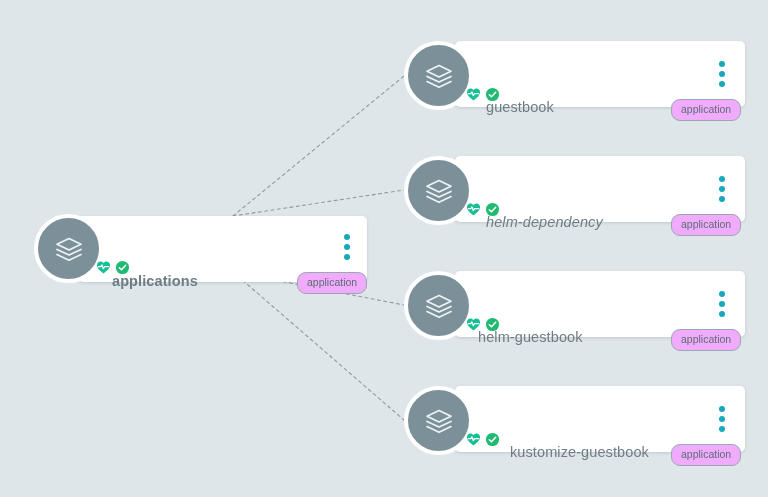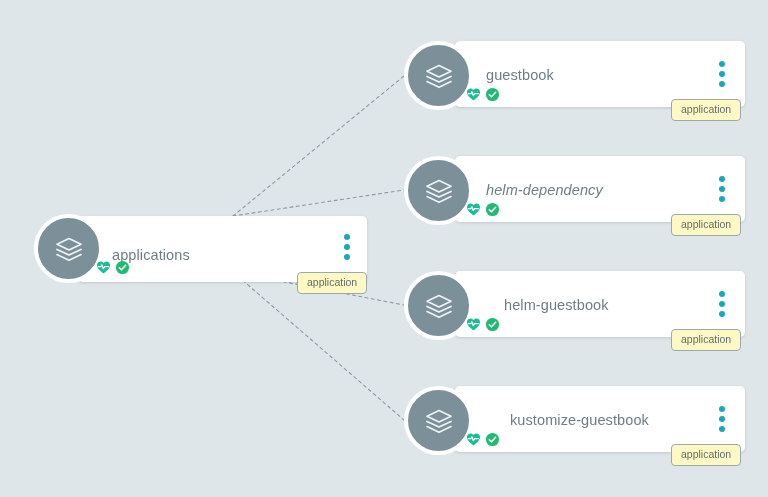--- a/index.html
+++ b/index.html
@@ -32,41 +32,42 @@
     z-index:3;
   }
   .circle svg{display:block;}
   .label{
     position:absolute;
     color:#6e7d84;
     font-size:14.5px;
     letter-spacing:.1px;
     white-space:nowrap;
     z-index:3;
+    margin-top:32px;
   }
   .statuses{
     position:absolute;
     display:flex;align-items:center;gap:4px;
     z-index:4;
   }
   .statuses svg{display:block;}
   .kebab{
     position:absolute;
     display:flex;flex-direction:column;align-items:center;gap:4px;
     z-index:4;cursor:pointer;
   }
   .kebab i{
     display:block;width:6px;height:6px;border-radius:50%;
     background:#17a8bd;
   }
   .badge{
     position:absolute;
-    background:#fef9c3;
+    background:#f0abfc;
     border:1px solid #9aa8af;
-    border-radius:4px;
+    border-radius:9px;
     color:#5e6d75;
     font-size:10.5px;
     line-height:1;
     padding:4px 9px 5px;
     white-space:nowrap;
     z-index:5;
   }
 </style>
 </head>
 <body>
@@ -88,21 +89,21 @@
     <div class="circle" style="left:34px;top:214px;width:69px;height:69px;">
       <svg width="36" height="36" viewBox="0 0 36 36" aria-hidden="true">
         <g fill="none" stroke="#eef3f5" stroke-width="1.7" stroke-linejoin="round" stroke-linecap="round">
           <path d="M18 7.5 L30 13.2 L18 18.9 L6 13.2 Z"></path>
           <path d="M6 18.4 L18 24.1 L30 18.4"></path>
           <path d="M6 23.6 L18 29.3 L30 23.6"></path>
         </g>
       </svg>
     </div>
 
-    <div class="label" style="left:112px;top:247px;">applications</div>
+    <div class="label" style="left:112px;top:241px;font-weight:bold;">applications</div>
 
     <div class="statuses" style="left:96px;top:260px;">
       <svg width="15" height="15" viewBox="0 0 16 16">
         <path d="M8 14.2 C8 14.2 1 10.1 1 5.6 C1 3.2 2.8 1.6 4.8 1.6 C6.1 1.6 7.3 2.3 8 3.3 C8.7 2.3 9.9 1.6 11.2 1.6 C13.2 1.6 15 3.2 15 5.6 C15 10.1 8 14.2 8 14.2 Z" fill="#18be94"></path>
         <path d="M2.4 7.1 H5.2 L6.3 5.1 L7.8 9.3 L9.1 7.1 H13.6" fill="none" stroke="#ffffff" stroke-width="1.25" stroke-linejoin="round" stroke-linecap="round"></path>
       </svg>
       <svg width="15" height="15" viewBox="0 0 16 16">
         <circle cx="8" cy="8" r="7" fill="#21ba72"></circle>
         <path d="M4.6 8.2 L6.9 10.5 L11.4 5.7" fill="none" stroke="#ffffff" stroke-width="1.6" stroke-linecap="round" stroke-linejoin="round"></path>
       </svg>
@@ -181,21 +182,21 @@
     <div class="card" style="left:455px;top:271px;width:290px;height:66px;"></div>
     <div class="circle" style="left:404px;top:271px;width:69px;height:69px;">
       <svg width="36" height="36" viewBox="0 0 36 36" aria-hidden="true">
         <g fill="none" stroke="#eef3f5" stroke-width="1.7" stroke-linejoin="round" stroke-linecap="round">
           <path d="M18 7.5 L30 13.2 L18 18.9 L6 13.2 Z"></path>
           <path d="M6 18.4 L18 24.1 L30 18.4"></path>
           <path d="M6 23.6 L18 29.3 L30 23.6"></path>
         </g>
       </svg>
     </div>
-    <div class="label" style="left:504px;top:297px;">helm-guestbook</div>
+    <div class="label" style="left:478px;top:297px;">helm-guestbook</div>
     <div class="statuses" style="left:466px;top:317px;">
       <svg width="15" height="15" viewBox="0 0 16 16">
         <path d="M8 14.2 C8 14.2 1 10.1 1 5.6 C1 3.2 2.8 1.6 4.8 1.6 C6.1 1.6 7.3 2.3 8 3.3 C8.7 2.3 9.9 1.6 11.2 1.6 C13.2 1.6 15 3.2 15 5.6 C15 10.1 8 14.2 8 14.2 Z" fill="#18be94"></path>
         <path d="M2.4 7.1 H5.2 L6.3 5.1 L7.8 9.3 L9.1 7.1 H13.6" fill="none" stroke="#ffffff" stroke-width="1.25" stroke-linejoin="round" stroke-linecap="round"></path>
       </svg>
       <svg width="15" height="15" viewBox="0 0 16 16">
         <circle cx="8" cy="8" r="7" fill="#21ba72"></circle>
         <path d="M4.6 8.2 L6.9 10.5 L11.4 5.7" fill="none" stroke="#ffffff" stroke-width="1.6" stroke-linecap="round" stroke-linejoin="round"></path>
       </svg>
     </div>

